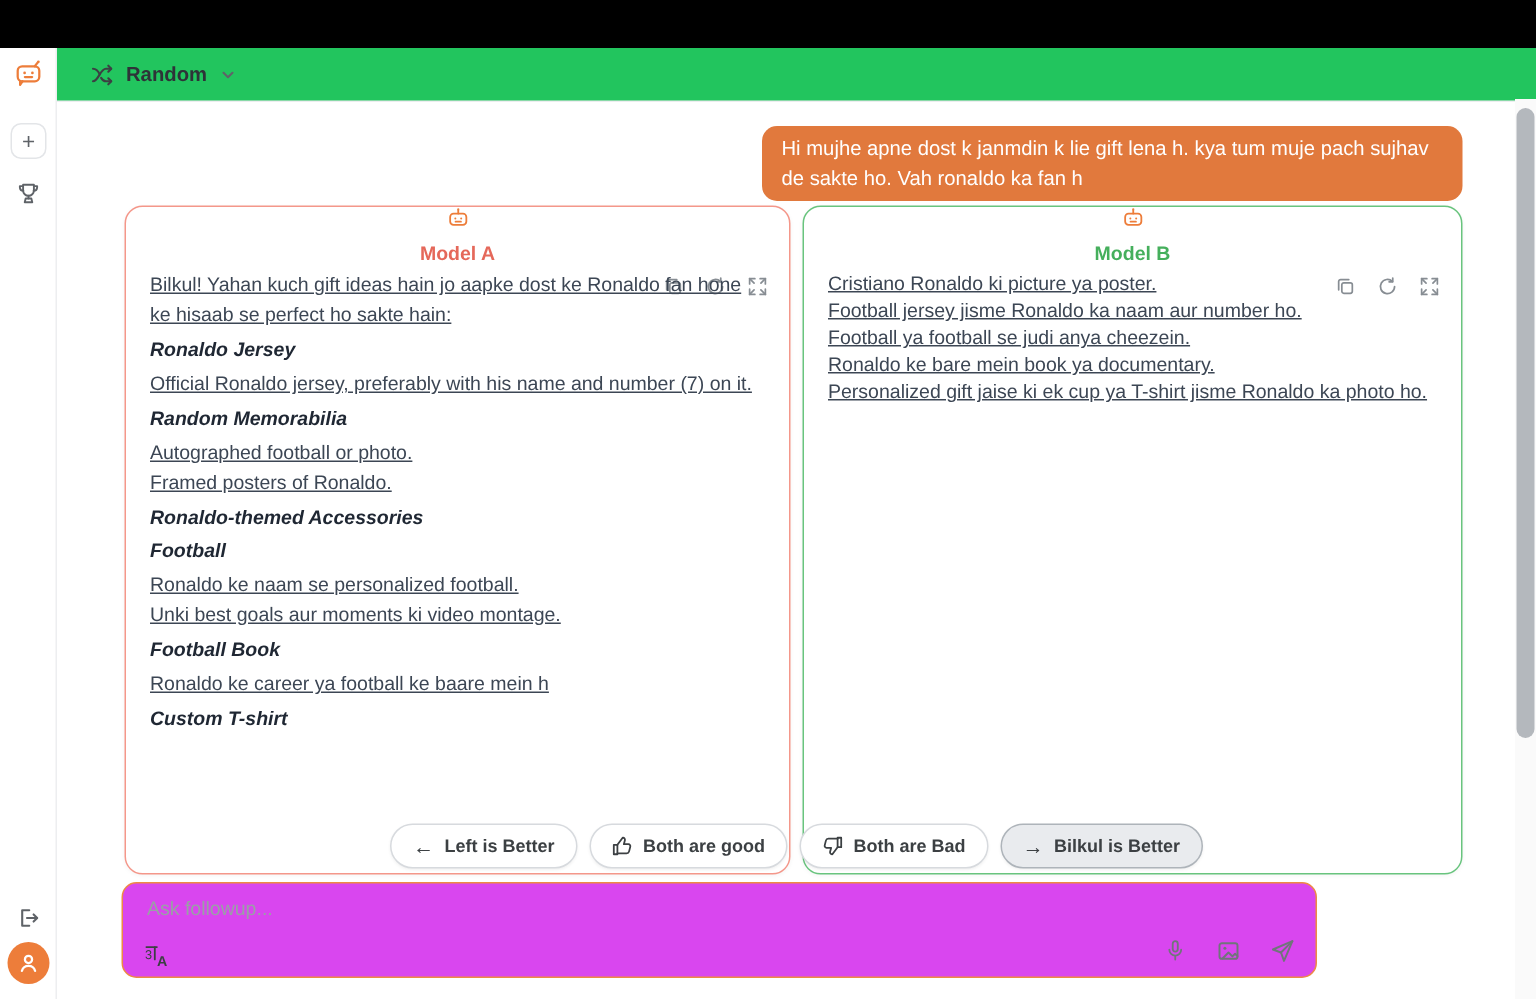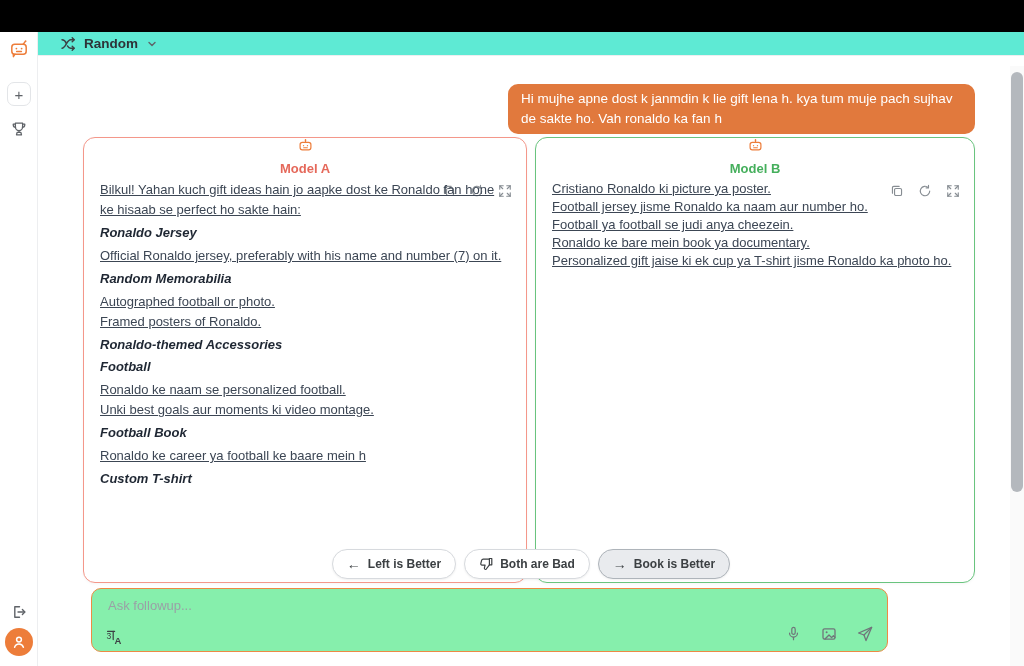--- a/index.html
+++ b/index.html
@@ -1,20 +1,20 @@
 <!DOCTYPE html>
 <html><head>
 <meta charset="utf-8">
 <style>
   html,body{margin:0;padding:0;}
   body{width:1024px;height:666px;overflow:hidden;font-family:"Liberation Sans",sans-serif;background:#fff;}
   .stage{position:relative;width:1024px;height:666px;background:#fff;overflow:hidden;}
   .titlebar{position:absolute;top:0;left:0;right:0;height:32px;background:#000;}
   
-  .appbar{position:absolute;top:32px;left:38px;right:0;height:24px;background:#5eead4;border-bottom:1px solid #EDEEF0;display:flex;align-items:center;padding-left:22px;gap:8px;box-sizing:border-box;}
+  .appbar{position:absolute;top:32px;left:38px;right:0;height:36px;background:#22c55e;border-bottom:1px solid #EDEEF0;display:flex;align-items:center;padding-left:22px;gap:8px;box-sizing:border-box;}
   .model-selector{display:flex;align-items:center;gap:8px;cursor:pointer;}
   .model-selector-label{font-size:13.5px;font-weight:600;color:#2E3338;}
   
   .sidebar{position:absolute;top:32px;left:0;bottom:0;width:38px;background:#fff;border-right:1px solid #EDEEF0;box-sizing:border-box;}
   .side-logo{position:absolute;top:7px;left:9px;width:20px;height:20px;}
   .side-plus{position:absolute;top:50px;left:7px;width:24px;height:24px;border:1px solid #E3E5E8;border-radius:7px;display:flex;align-items:center;justify-content:center;color:#5F6368;font-size:15px;background:#fff;box-sizing:border-box;}
   .side-trophy{position:absolute;top:88px;left:10px;}
   .side-logout{position:absolute;bottom:46px;left:11px;}
   .side-avatar{position:absolute;bottom:10px;left:5px;width:28px;height:28px;border-radius:50%;background:#ED7D3A;display:flex;align-items:center;justify-content:center;}
   
@@ -30,21 +30,21 @@
   .panel-content{padding:2px 16px 0;height:calc(100% - 42px);overflow:hidden;font-size:13px;color:#3C4654;}
   .b-p{margin:0;line-height:20px;white-space:pre-line;text-decoration:underline;}
   .b-h{font-weight:700;color:#1F2733;margin:4px 0;line-height:18px;font-style:italic;}
   .panel-b .b-p{line-height:18px;}
   
   .votebar{position:absolute;left:38px;right:0;top:549px;display:flex;justify-content:center;gap:8px;}
   .vote-btn{height:30px;border-radius:16px;border:1px solid #D7DADE;background:#fff;display:flex;align-items:center;gap:7px;padding:0 14px;font-size:12px;font-weight:600;color:#3C4043;box-shadow:0 1px 2px rgba(60,64,67,.08);font-family:inherit;cursor:pointer;}
   .vote-btn.active{background:#E9EBEE;border-color:#AEB4BA;}
   .vb-arrow{font-size:14px;line-height:1;}
   
-  .composer{position:absolute;left:91px;top:588px;width:797px;height:64px;border:1.5px solid #ED8A44;border-radius:10px;background:#86efac;box-sizing:border-box;}
+  .composer{position:absolute;left:81px;top:588px;width:797px;height:64px;border:1.5px solid #ED8A44;border-radius:10px;background:#d946ef;box-sizing:border-box;}
   .composer-input{position:absolute;top:8px;left:14px;width:700px;border:none;outline:none;font-size:13px;color:#202124;font-family:inherit;background:transparent;}
   .composer-input::placeholder{color:#9AA0A6;}
   .composer-left{position:absolute;bottom:6px;left:13px;display:flex;cursor:pointer;}
   .composer-right{position:absolute;bottom:9px;right:14px;display:flex;gap:20px;align-items:center;}
   .composer-right .cicon{display:flex;cursor:pointer;}
   
   .scroll-track{position:absolute;right:0;top:66px;bottom:0;width:14px;background:#FAFAFA;}
   .scroll-thumb{position:absolute;right:1px;top:6px;width:12px;height:420px;border-radius:6px;background:#B4B8BD;}
   svg{display:block;}
 </style>
@@ -228,31 +228,40 @@
   </div>
 
   <div class="votebar">
       <button class="vote-btn">
         <span class="vb-arrow">←</span>
         <span class="vb-label">Left is Better</span>
       </button>
       <button class="vote-btn">
         <span>
           <svg width="14" height="14" viewBox="0 0 14 14" fill="none" stroke="#3C4043" stroke-width="1.2" stroke-linecap="round" stroke-linejoin="round">
+            <path d="M1.2 6.2h2.4v6.3H1.2z"></path>
+            <path d="M3.6 11.9h6.1c.8 0 1.5-.5 1.7-1.3l.8-3.2c.2-.8-.4-1.6-1.2-1.6H7.9l.7-2.7c.2-.8-.4-1.6-1.2-1.6h-.3L3.6 6.2"></path>
+          </svg>
+        </span>
+        <span class="vb-label">Both are good</span>
+      </button>
+      <button class="vote-btn">
+        <span>
+          <svg width="14" height="14" viewBox="0 0 14 14" fill="none" stroke="#3C4043" stroke-width="1.2" stroke-linecap="round" stroke-linejoin="round">
             <g transform="rotate(180 7 7)">
               <path d="M1.2 6.2h2.4v6.3H1.2z"></path>
               <path d="M3.6 11.9h6.1c.8 0 1.5-.5 1.7-1.3l.8-3.2c.2-.8-.4-1.6-1.2-1.6H7.9l.7-2.7c.2-.8-.4-1.6-1.2-1.6h-.3L3.6 6.2"></path>
             </g>
           </svg>
         </span>
         <span class="vb-label">Both are Bad</span>
       </button>
       <button class="vote-btn active">
         <span class="vb-arrow">→</span>
-        <span class="vb-label">Book is Better</span>
+        <span class="vb-label">Bilkul is Better</span>
       </button>
     </div>
 
   <div class="composer">
     <input class="composer-input" type="text" placeholder="Ask followup..." style="">
     <div class="composer-left">
       <svg width="18" height="17" viewBox="0 0 18 17" fill="none">
         <path d="M2.6 3.4h7" stroke="#3C4043" stroke-width="1.2" stroke-linecap="round"></path>
         <path d="M8.2 3.4v8.2" stroke="#3C4043" stroke-width="1.2" stroke-linecap="round"></path>
         <text x="1.6" y="11.4" font-size="8.5" fill="#3C4043" font-family="Liberation Sans, sans-serif">3</text>

